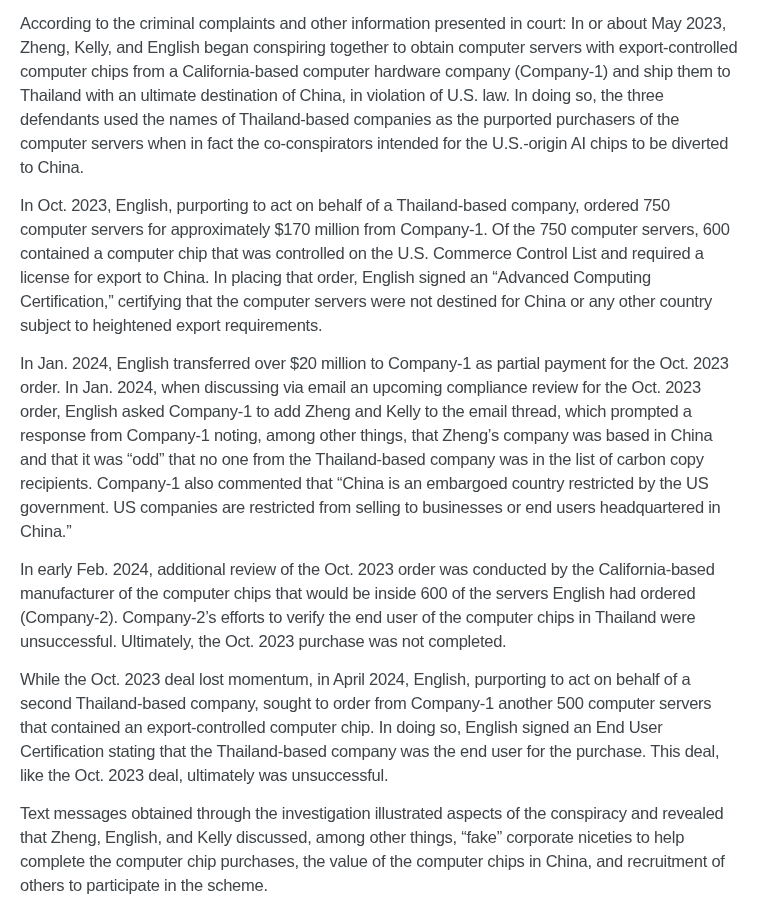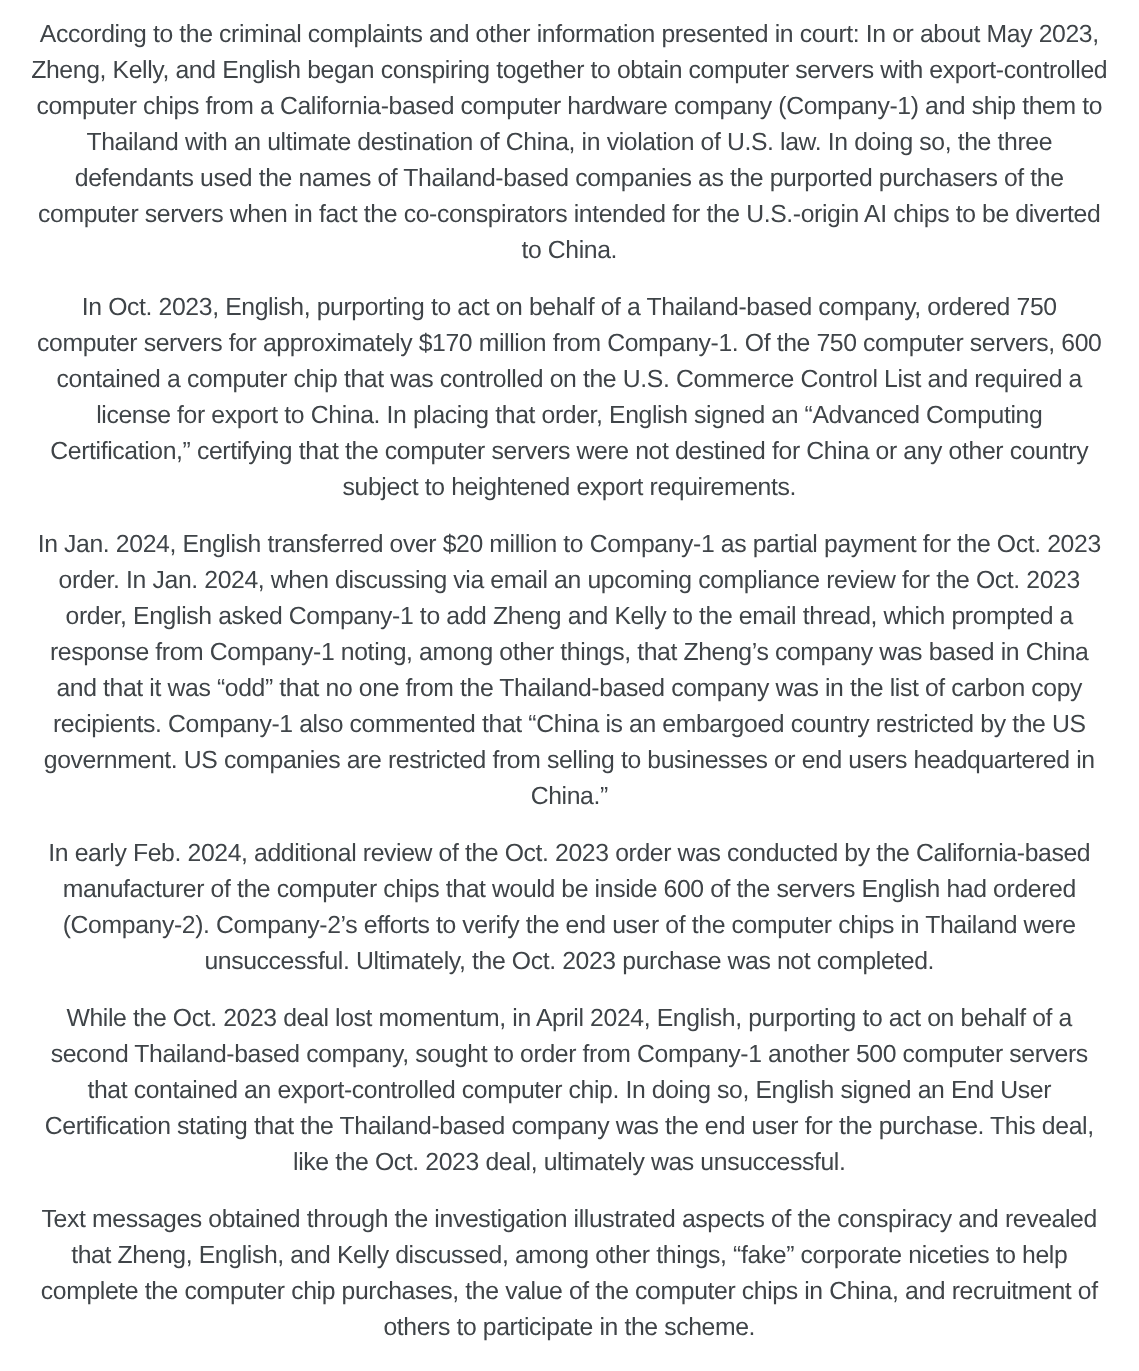--- a/index.html
+++ b/index.html
@@ -15,21 +15,21 @@
   }
   main.doc {
     box-sizing: border-box;
     width: 759px;
     padding: 11px 20px 0 20px;
     font-family: "Liberation Sans", "DejaVu Sans", sans-serif;
     font-size: 16.5px;
     line-height: 24px;
     letter-spacing: -0.25px;
     color: #3f4448;
-    text-align: center;
+    text-align: left;
   }
   main.doc p {
     margin: 0 0 14px 0;
   }
 </style>
 </head>
 <body>
 
 <main class="doc">
   <p>According to the criminal complaints and other information presented in court: In or about May 2023, Zheng, Kelly, and English began conspiring together to obtain computer servers with export-controlled computer chips from a California-based computer hardware company (Company-1) and ship them to Thailand with an ultimate destination of China, in violation of U.S. law. In doing so, the three defendants used the names of Thailand-based companies as the purported purchasers of the computer servers when in fact the co-conspirators intended for the U.S.-origin AI chips to be diverted to China.</p>

